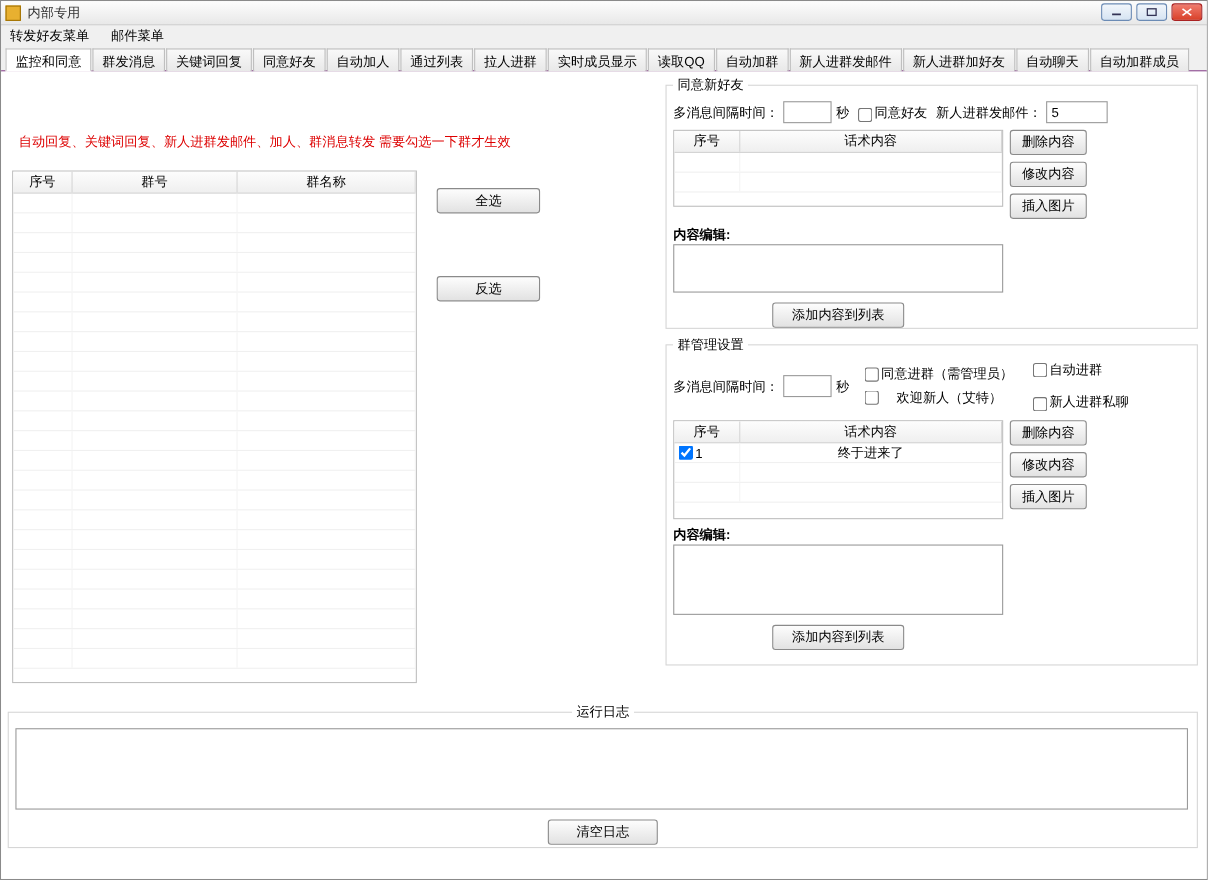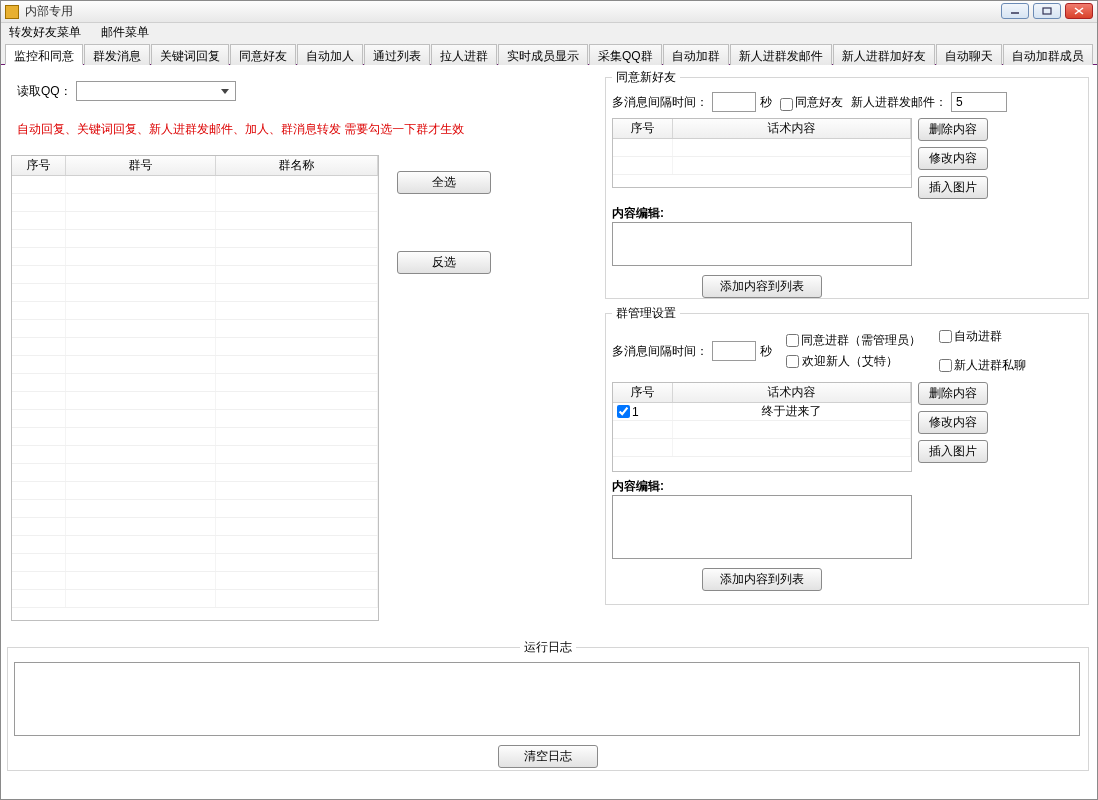--- a/index.html
+++ b/index.html
@@ -201,35 +201,31 @@
 
   <div class="tabstrip">
     <div class="tab active">监控和同意</div>
     <div class="tab">群发消息</div>
     <div class="tab">关键词回复</div>
     <div class="tab">同意好友</div>
     <div class="tab">自动加人</div>
     <div class="tab">通过列表</div>
     <div class="tab">拉人进群</div>
     <div class="tab">实时成员显示</div>
-    <div class="tab">采集QQ群</div>
+    <div class="tab">读取QQ</div>
     <div class="tab">自动加群</div>
     <div class="tab">新人进群发邮件</div>
     <div class="tab">新人进群加好友</div>
     <div class="tab">自动聊天</div>
     <div class="tab">自动加群成员</div>
 
   </div>
 
   <div class="content">
 
-    <div class="row" style="position:absolute; left:16px; top:16px;">
-      <span>读取QQ：</span>
-      <div class="select"></div>
-    </div>
 
     <div class="red-note" style="position:absolute; left:16px; top:56px;">自动回复、关键词回复、新人进群发邮件、加人、群消息转发 需要勾选一下群才生效</div>
 
     <div class="table" style="position:absolute; left:10px; top:90px; width:368px; height:466px;">
       <div class="thead">
         <div class="th" style="width:54px;">序号</div>
         <div class="th" style="width:150px;">群号</div>
         <div class="th" style="flex:1;">群名称</div>
       </div>
       <div class="tbody" style="height:444px;">
@@ -408,31 +404,31 @@
       <legend>群管理设置</legend>
       <div class="row">
         <span>多消息间隔时间：</span>
         <input type="text" style="width: 44px;">
         <span>秒</span>
         <div style="display:flex; flex-direction:column; margin-left:10px; gap:4px;">
           <label style="display:flex;align-items:center;gap:2px;">
               <input type="checkbox" style="">
               <span>同意进群（需管理员）</span>
             </label>
-          <label style="display:flex;align-items:center;gap:3px;">
+          <label style="display:flex;align-items:center;gap:16px;">
               <input type="checkbox" style="">
               <span>欢迎新人（艾特）</span>
             </label>
         </div>
         <div style="display:flex; flex-direction:column; margin-left:14px; gap:12px;">
           <label style="display:flex;align-items:center;gap:2px;">
               <input type="checkbox" style="">
               <span>自动进群</span>
             </label>
-          <label style="display:flex;align-items:center;gap:2px;">
+          <label style="display:flex;align-items:flex-end;gap:2px;">
               <input type="checkbox" style="">
               <span>新人进群私聊</span>
             </label>
         </div>
       </div>
 
       <div style="display:flex; gap:6px; margin-top:8px;">
         <div class="table" style="width:300px; height:90px;">
           <div class="thead">
             <div class="th" style="width:60px;">序号</div>

